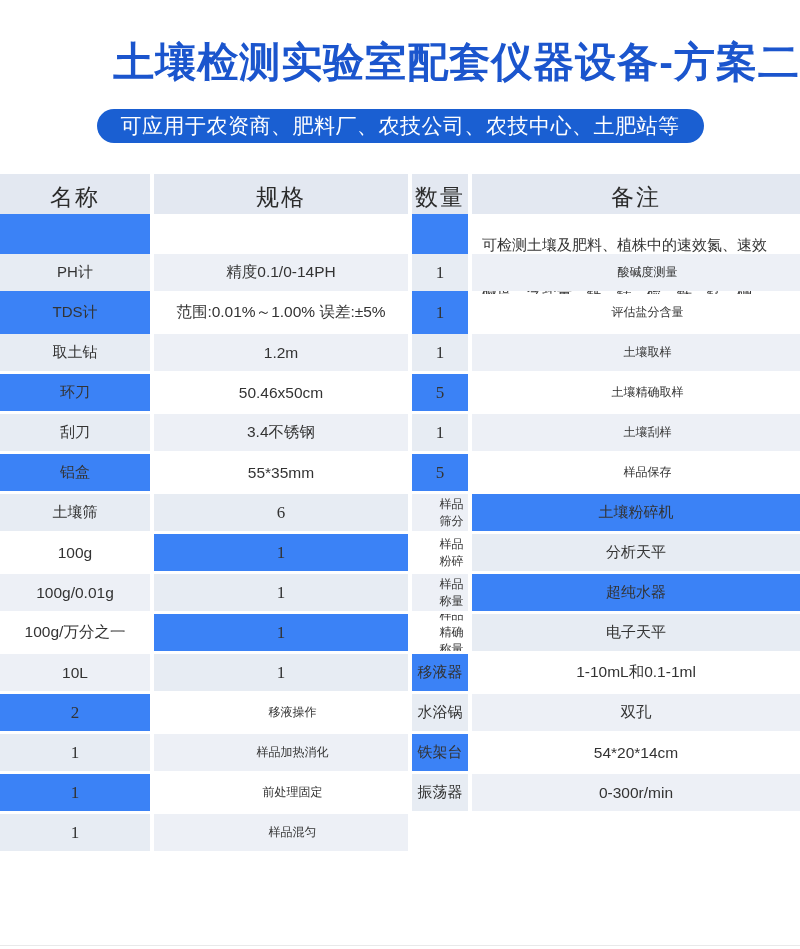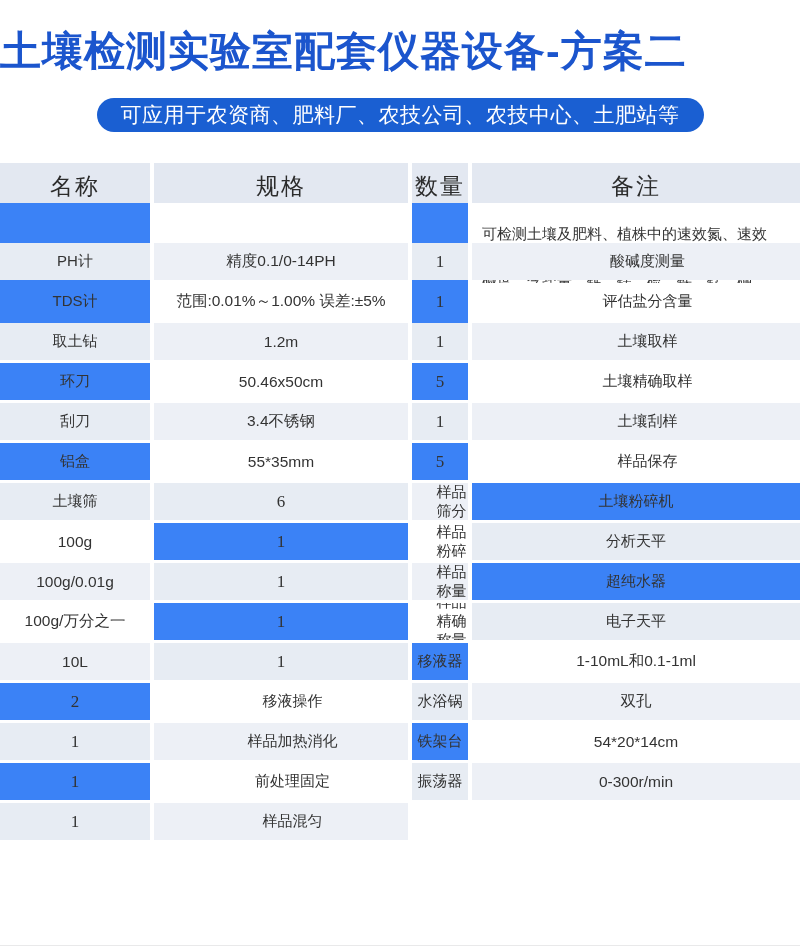--- a/index.html
+++ b/index.html
@@ -5,22 +5,22 @@
   html,body{margin:0;padding:0;background:#ffffff;}
   .page{
     position:relative;
     width:800px;height:949px;
     background:#ffffff;
     overflow:hidden;
     font-family:"Liberation Sans","DejaVu Sans",sans-serif;
     color:#333;
   }
   .title{
-    margin-top:27px;
-    text-align:left;
+    margin-top:38px;
+    text-align:right;
     font-size:41px;
     font-weight:bold;
     letter-spacing:1px;
     line-height:48px;
   }
   .banner-wrap{ text-align:center; margin-top:7px; }
   .banner{
     display:inline-block;
     color:#ffffff;
     font-size:21px;
@@ -58,21 +58,21 @@
   .c-side.r-white{ background:#3b82f6; }
   .c-main.r-light{ background:#edf0f6; }
   .c-main.r-white{ background:#ffffff; }
 
   .cell-name{ font-size:15px; }
   .cell-spec{ font-size:15.5px; white-space:nowrap; }
   .cell-qty{
     font-family:"Liberation Serif","DejaVu Serif",serif;
     font-size:17px;
   }
-  .cell-remarks{ font-size:15px;padding-left:23px; }
+  .cell-remarks{ font-size:12px;padding-left:23px; }
 
   .big{ height:133px; }
   .big .model{
     font-family:"Liberation Serif","DejaVu Serif",serif;
     font-size:31px;
     letter-spacing:1px;
     color:#2f2f2f;
   }
   .big.cell-remarks{
     justify-content:flex-start;

